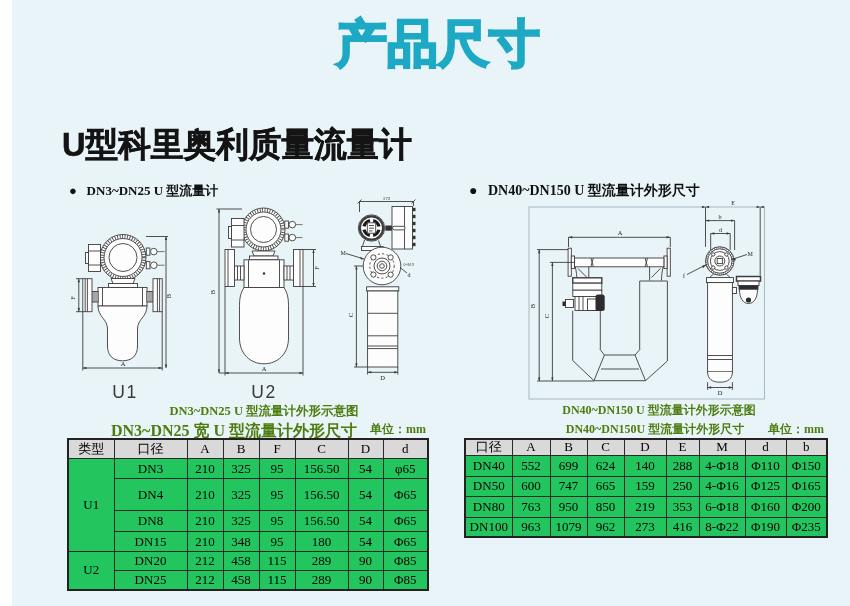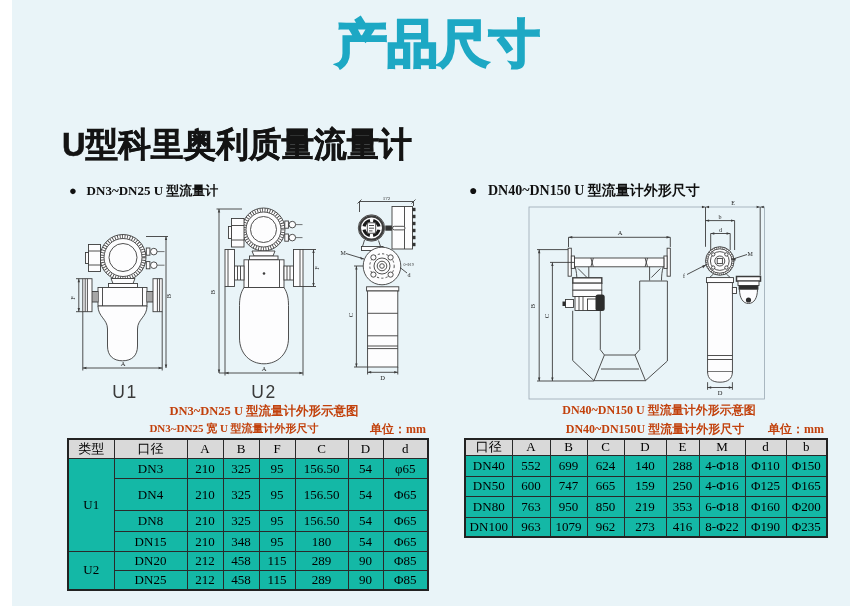--- a/index.html
+++ b/index.html
@@ -4,22 +4,22 @@
 <style>
   html,body{margin:0;padding:0;}
   #page{position:relative;width:850px;height:606px;background:#e9f4f8;overflow:hidden;
         font-family:"Liberation Serif",serif;margin-left:12px;}
   .abs{position:absolute;}
   #bigtitle{left:324px;top:10px;font-family:"Liberation Sans",sans-serif;
             font-size:51px;font-weight:bold;color:#1da8c4;letter-spacing:0px;-webkit-text-stroke:2.2px #1da8c4;}
   #subtitle{left:50px;top:122px;font-family:"Liberation Sans",sans-serif;
             font-size:34px;font-weight:bold;color:#141414;-webkit-text-stroke:0.6px #141414;transform:scaleX(0.96);transform-origin:0 0;}
   .bullet{font-size:14px;font-weight:bold;color:#101010;}
-  .cap{font-size:12.5px;font-weight:bold;color:#c2410c;white-space:nowrap;}
-  table{border-collapse:collapse;table-layout:fixed;background:#14b8a6;border:2px solid #222;}
+  .cap{font-size:12.5px;font-weight:bold;color:#4d7c0f;white-space:nowrap;}
+  table{border-collapse:collapse;table-layout:fixed;background:#22c55e;border:2px solid #222;}
   td{border:1px solid #2a2a2a;text-align:center;padding:0;font-size:13px;color:#000;
      overflow:hidden;white-space:nowrap;}
   .hd td{background:#d9d9d9;}
   #ltable{left:55px;top:438px;}
   #rtable{left:452px;top:438px;}
 </style>
 </head>
 <body>
 <div id="page">
   <div class="abs" id="bigtitle">产品尺寸</div>
@@ -286,21 +286,21 @@
         <line x1="720.4" y1="382.2" x2="720.4" y2="389.8"></line>
     <line x1="695.6" y1="387.5" x2="720.4" y2="387.5"></line>
     <path d="M695.6,387.5 l3.6,-1.2 l0,2.4 Z M720.4,387.5 l-3.6,-1.2 l0,2.4 Z" fill="#3c3c3c" stroke="none"></path>
     <text x="708" y="394.5" font-size="6.5" fill="#222" stroke="none" text-anchor="middle">D</text>
   </g>
   </svg>
 
   <div class="abs cap" style="left:252px;top:403px;transform:translateX(-50%);">DN3~DN25 U 型流量计外形示意图</div>
   <div class="abs cap" style="left:647px;top:402px;font-size:12px;transform:translateX(-50%);text-align:right;">DN40~DN150 U 型流量计外形示意图</div>
 
-  <div class="abs cap" style="left:222px;top:421px;font-size:11px;transform:translateX(-50%);">DN3~DN25 宽 U 型流量计外形尺寸</div>
+  <div class="abs cap" style="left:222px;top:421px;font-size:16px;transform:translateX(-50%);">DN3~DN25 宽 U 型流量计外形尺寸</div>
   <div class="abs cap" style="left:358px;top:421px;font-size:12px;">单位：mm</div>
   <div class="abs cap" style="left:643px;top:421px;font-size:12px;transform:translateX(-50%);">DN40~DN150U 型流量计外形尺寸</div>
   <div class="abs cap" style="left:756px;top:421px;font-size:12px;">单位：mm</div>
 
   <table class="abs" id="ltable">
     <colgroup>
         <col style="width:46px">
         <col style="width:73px">
         <col style="width:36px">
         <col style="width:36px">

